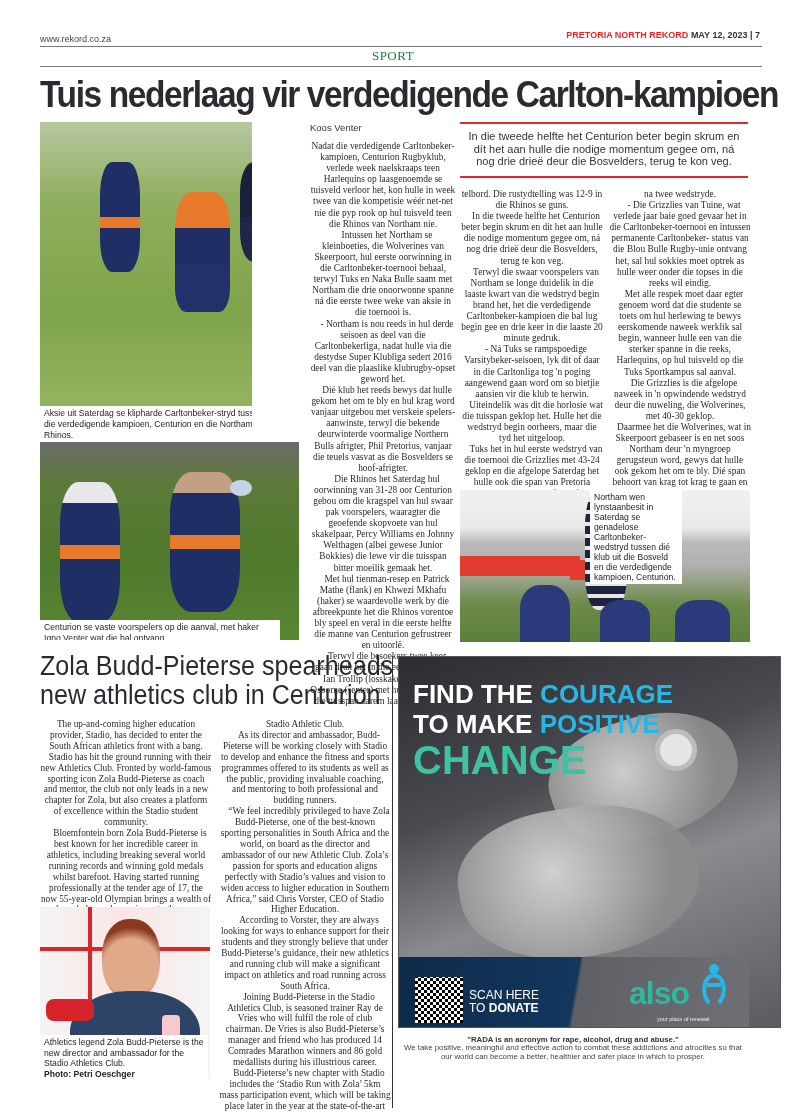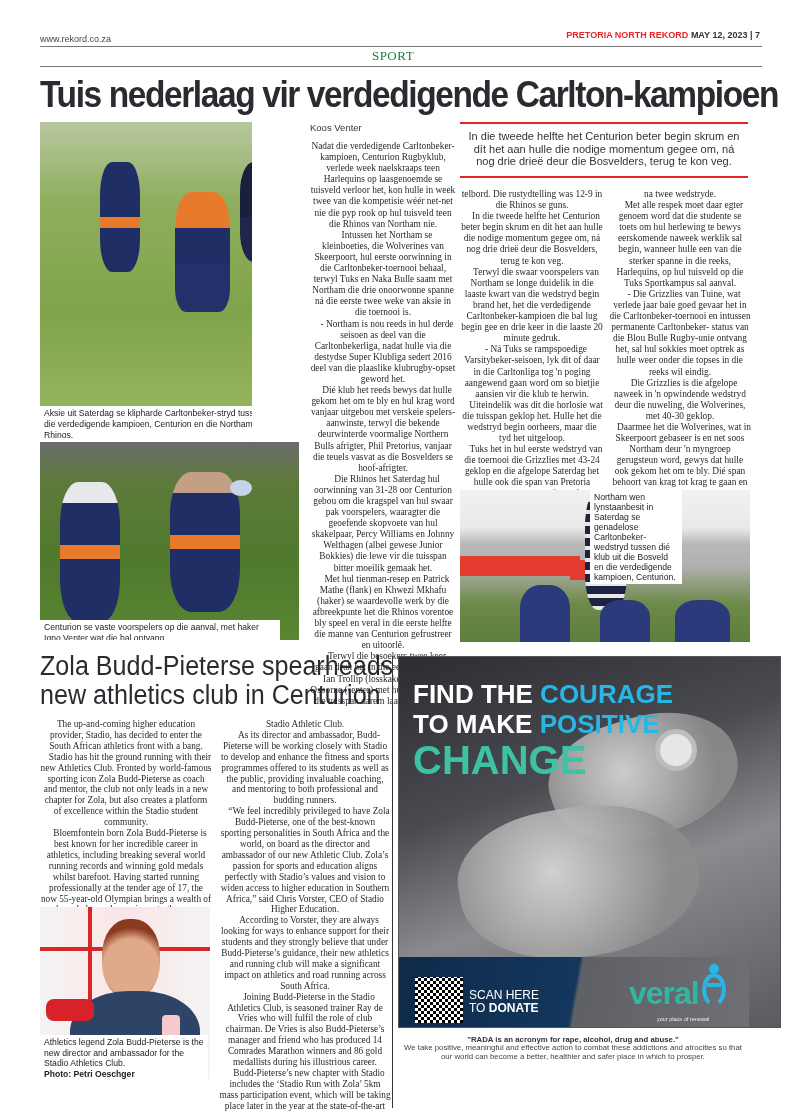--- a/index.html
+++ b/index.html
@@ -98,22 +98,22 @@
   <p class="noind">telbord. Die rustydtelling was 12-9 in die Rhinos se guns.</p>
   <p>In die tweede helfte het Centurion beter begin skrum en dit het aan hulle die nodige momentum gegee om, ná nog drie drieë deur die Bosvelders, terug te kon veg.</p>
   <p>Terwyl die swaar voorspelers van Northam se longe duidelik in die laaste kwart van die wedstryd begin brand het, het die verdedigende Carltonbeker-kampioen die bal lug begin gee en drie keer in die laaste 20 minute gedruk.</p>
   <p>- Ná Tuks se rampspoedige Varsitybeker-seisoen, lyk dit of daar in die Carltonliga tog 'n poging aangewend gaan word om so bietjie aansien vir die klub te herwin.</p>
   <p>Uiteindelik was dit die horlosie wat die tuisspan geklop het. Hulle het die wedstryd begin oorheers, maar die tyd het uitgeloop.</p>
   <p>Tuks het in hul eerste wedstryd van die toernooi die Grizzlies met 43-24 geklop en die afgelope Saterdag het hulle ook die span van Pretoria Rugbyklub met 41-17 afgestof. Dus, volpunte op die punteleer vir Tuks,</p>
 </div>
 
 <div class="col" style="left:609px; top:189px; width:142px;">
   <p class="noind">na twee wedstryde.</p>
+  <p>- Die Grizzlies van Tuine, wat verlede jaar baie goed gevaar het in die Carltonbeker-toernooi en intussen permanente Carltonbeker- status van die Blou Bulle Rugby-unie ontvang het, sal hul sokkies moet optrek as hulle weer onder die topses in die reeks wil eindig.</p>
   <p>Met alle respek moet daar egter genoem word dat die studente se toets om hul herlewing te bewys eerskomende naweek werklik sal begin, wanneer hulle een van die sterker spanne in die reeks, Harlequins, op hul tuisveld op die Tuks Sportkampus sal aanval.</p>
-  <p>- Die Grizzlies van Tuine, wat verlede jaar baie goed gevaar het in die Carltonbeker-toernooi en intussen permanente Carltonbeker- status van die Blou Bulle Rugby-unie ontvang het, sal hul sokkies moet optrek as hulle weer onder die topses in die reeks wil eindig.</p>
   <p>Die Grizzlies is die afgelope naweek in 'n opwindende wedstryd deur die nuweling, die Wolverines, met 40-30 geklop.</p>
   <p>Daarmee het die Wolverines, wat in Skeerpoort gebaseer is en net soos Northam deur 'n myngroep gerugsteun word, gewys dat hulle ook gekom het om te bly. Dié span behoort van krag tot krag te gaan en hulle gaan beslis vanjaar nog 'n paar van die grotes in die toernooi goed skrikmaak.</p>
 </div>
 
 <div class="photo" style="left:460px; top:490px; width:290px; height:152px; background: linear-gradient(180deg, #f1f1f1 0%, #e9e9e9 25%, #b9b9b9 35%, #b0b0b0 50%, #6c8a48 75%, #5e7f3c 100%);">
   <div style="position:absolute; left:0; top:66px; width:120px; height:20px; background:#e33b2f;"></div>
   <div style="position:absolute; left:110px; top:70px; width:40px; height:20px; background:#e33b2f;"></div>
   <div style="position:absolute; left:125px; top:0; width:42px; height:120px; border-radius:30%; background: repeating-linear-gradient(180deg,#1e2440 0 8px,#e6e6e6 8px 12px);"></div>
   <div style="position:absolute; left:60px; top:95px; width:50px; height:57px; border-radius:40% 40% 0 0; background:#2b3a7a;"></div>
   <div style="position:absolute; left:140px; top:110px; width:50px; height:42px; border-radius:40% 40% 0 0; background:#2b3a7a;"></div>
@@ -164,21 +164,21 @@
     <div><span class="w">FIND THE </span><span class="c">COURAGE</span></div>
     <div><span class="w">TO MAKE </span><span class="c">POSITIVE</span></div>
     <span class="g">CHANGE</span>
   </div>
   <div class="band"></div>
   <div class="qr"></div>
   <div class="scan">
     <div>SCAN HERE</div>
     <div><span>TO </span><b>DONATE</b></div>
   </div>
-  <div class="rada">veral</div>
+  <div class="rada">also</div>
   <svg class="rada-figure" viewBox="0 0 30 42">
     <circle cx="15" cy="6" r="5" fill="#27b6e6"></circle>
     <path d="M15 12 C4 14 2 30 10 40 M15 12 C26 14 28 30 20 40 M8 22 L22 22" stroke="#27b6e6" stroke-width="4" fill="none"></path>
   </svg>
   <div class="tag">your place of renewal</div>
 </div>
 <div class="adnote">
   <b>"RADA is an acronym for rape, alcohol, drug and abuse."</b><br>
   <span>We take positive, meaningful and effective action to combat these addictions and atrocities so that our world can become a better, healthier and safer place in which to prosper.</span>
 </div>

